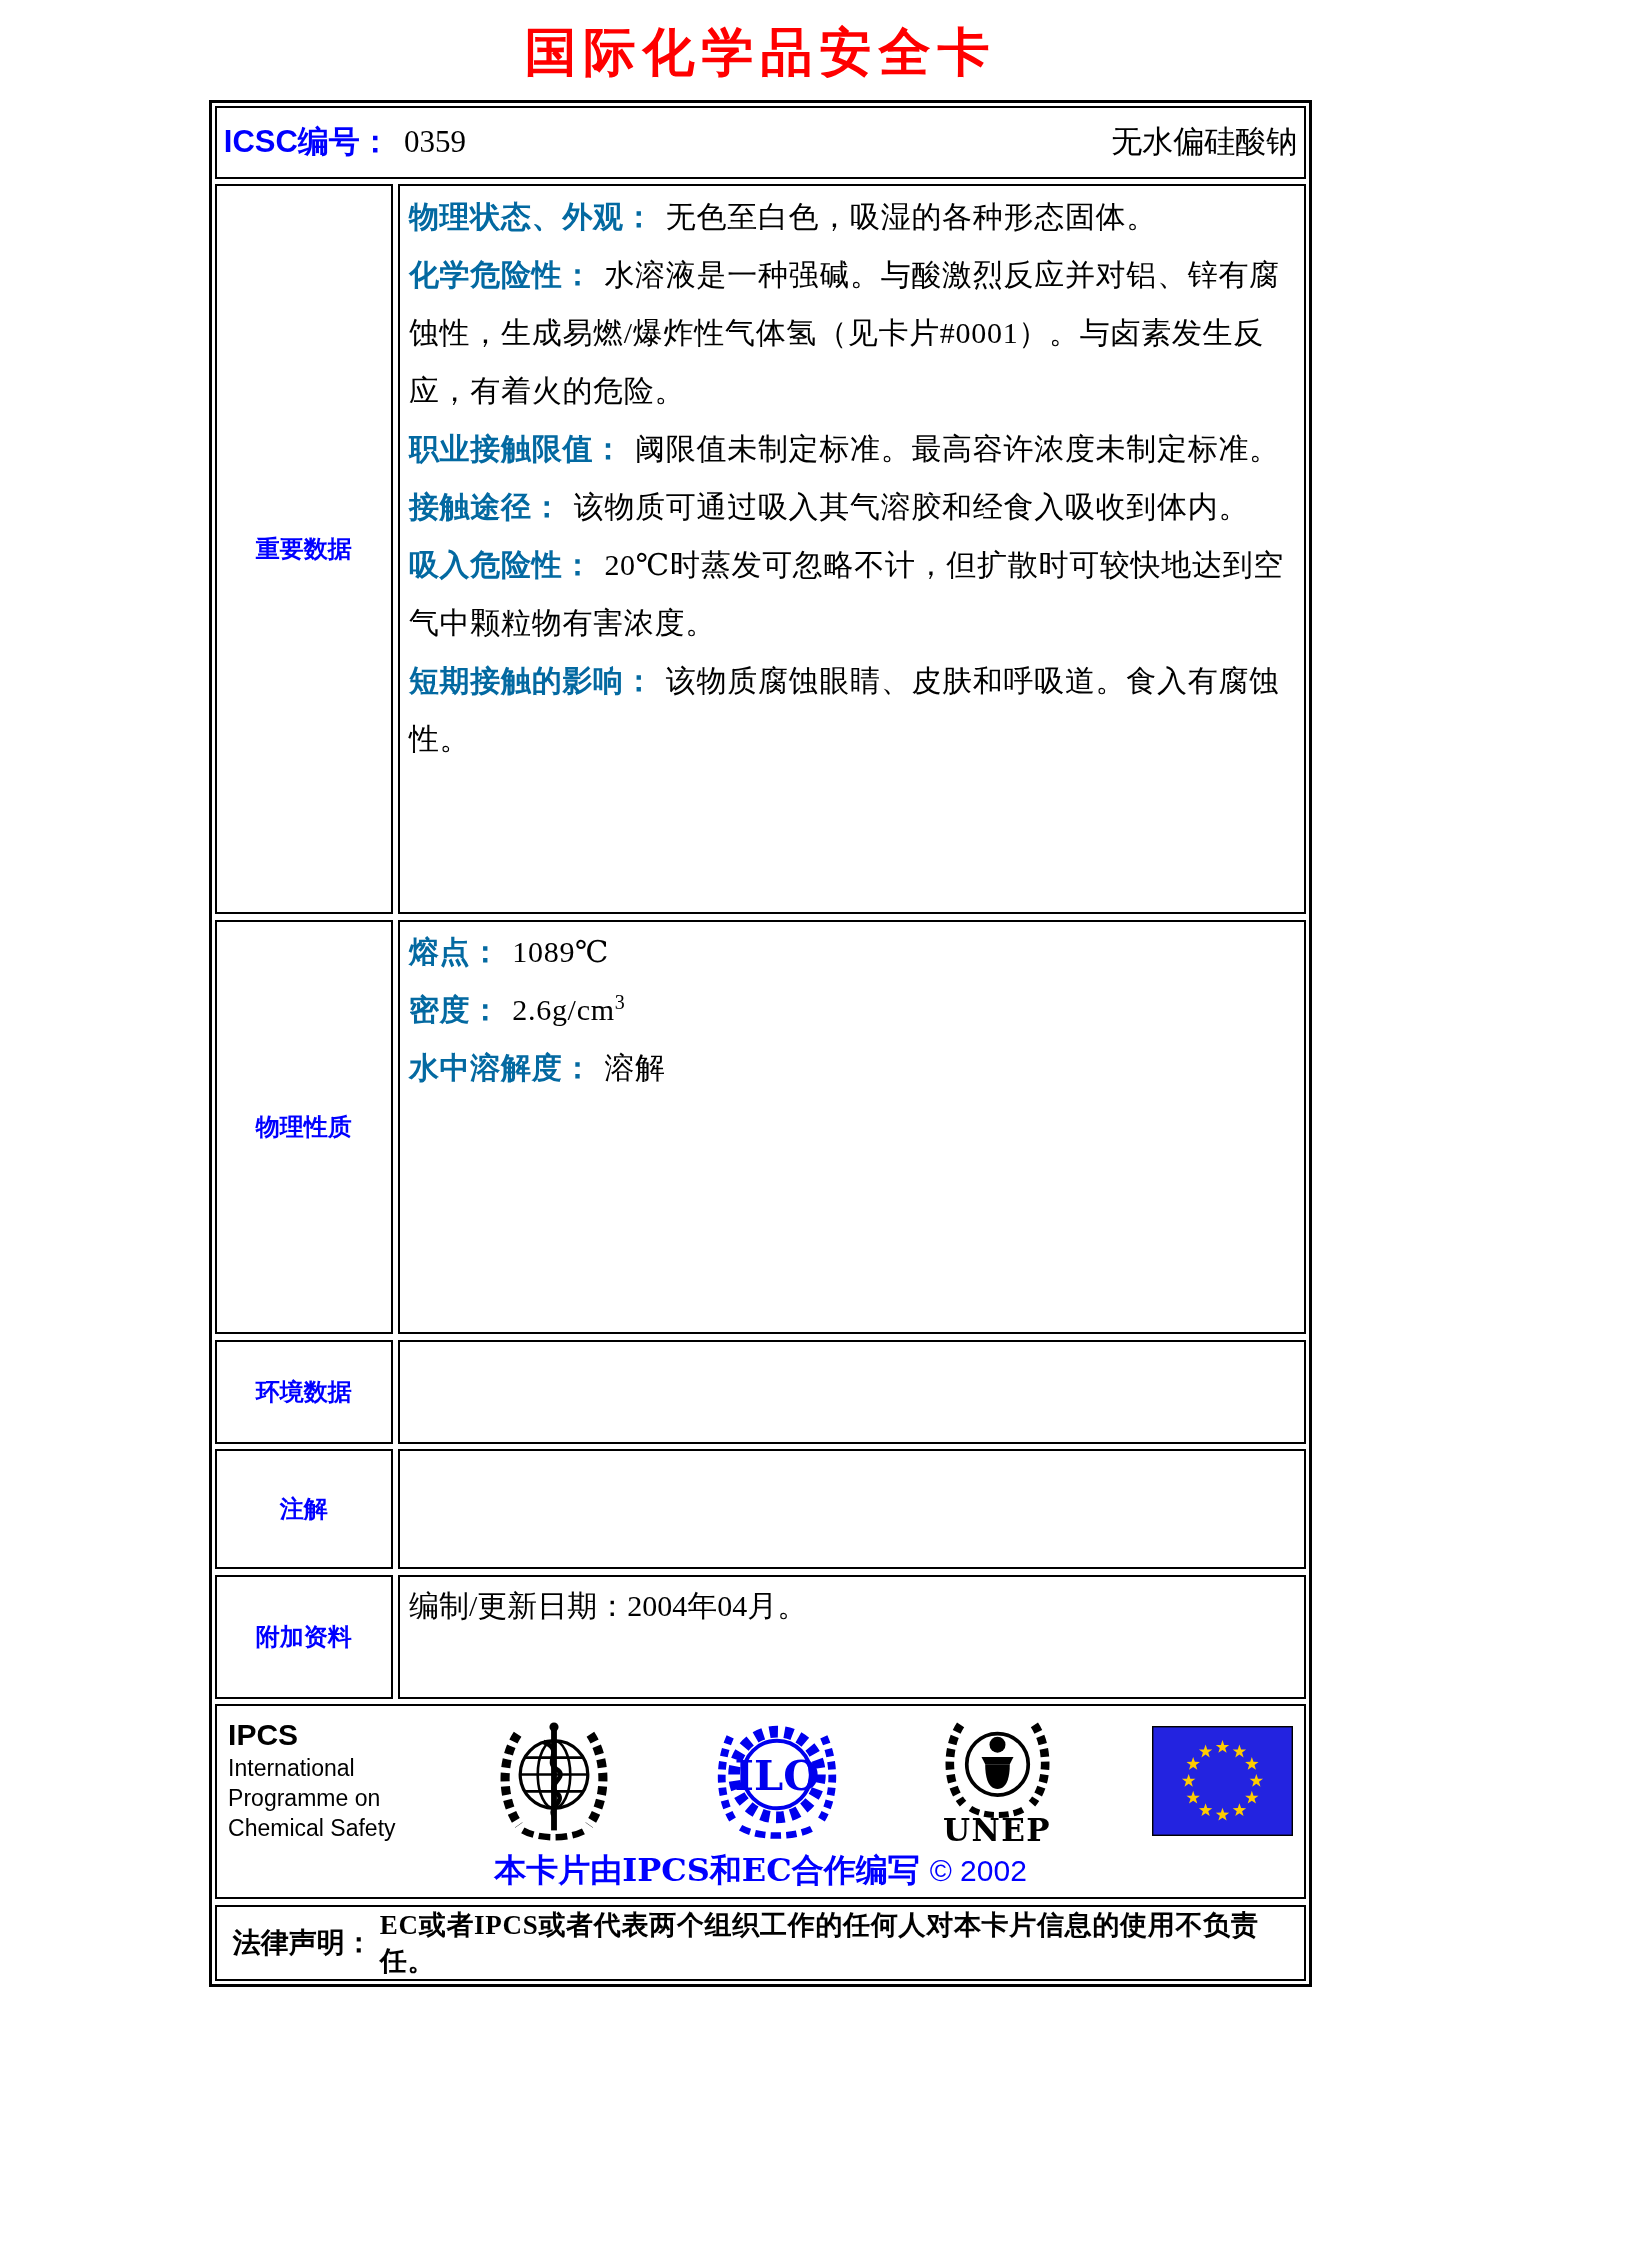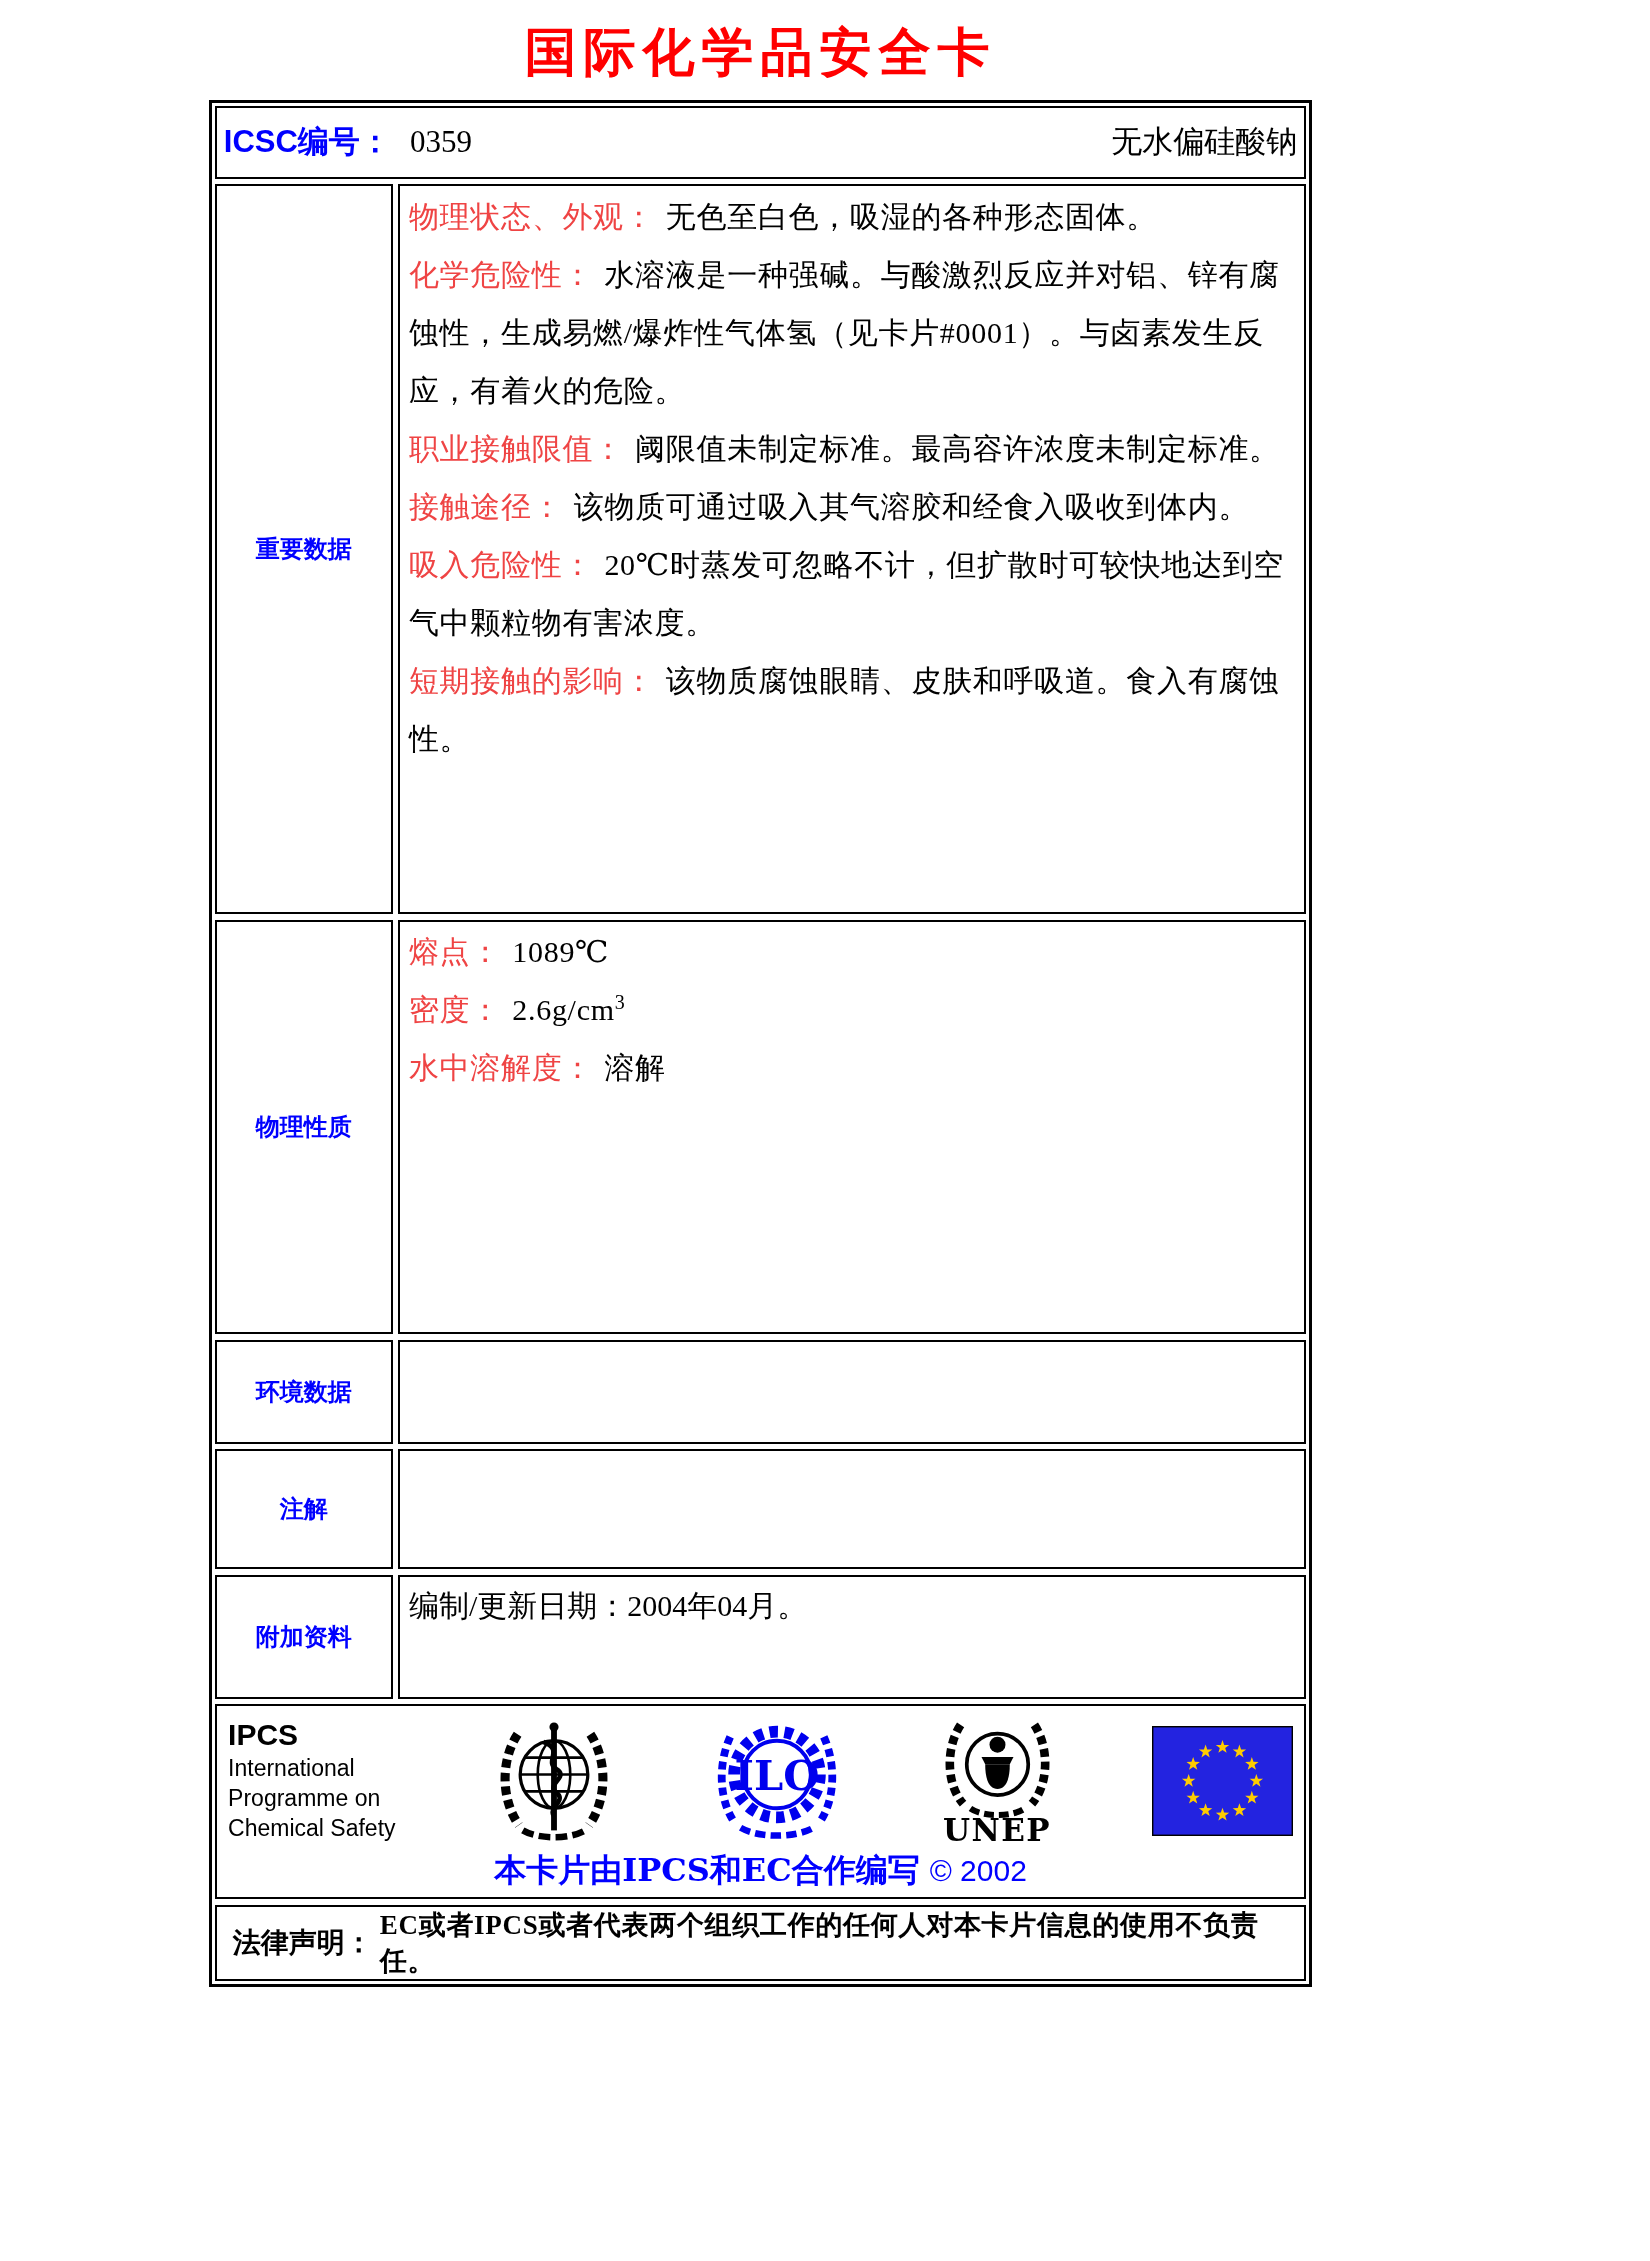--- a/index.html
+++ b/index.html
@@ -46,36 +46,36 @@
   .r-header { min-height: 73px; }
   .header-cell {
     flex: 1 1 auto;
     display: flex; align-items: center; justify-content: space-between;
     padding: 0 7px;
     font-size: 31px;
   }
   .hdr-left { display: inline-flex; align-items: baseline; }
   .hdr-label {
     font-family: "Liberation Sans", "DejaVu Sans", sans-serif;
-    font-weight: bold; color: #0000FF; margin-right: 19px;
+    font-weight: bold; color: #0000FF; margin-right: 13px;
   }
   .hdr-num, .hdr-name { font-family: "Liberation Serif", "DejaVu Serif", serif; color: #000; }
 
   .r-important { min-height: 730px; }
   .r-physical  { min-height: 414px; }
   .r-env       { min-height: 104px; }
   .r-notes     { min-height: 120px; }
   .r-addl      { min-height: 124px; }
   .r-logos     { min-height: 187px; }
   .r-legal     { min-height: 55px; }
 
   .ditem { font-size: 30px; line-height: 58px; letter-spacing: 0.7px; }
   .ilabel {
     font-family: "Liberation Sans", "DejaVu Sans", sans-serif;
-    font-weight: normal; color: #ef4444; margin-right: 11.3px;
+    font-weight: bold; color: #0369a1; margin-right: 11.3px;
   }
   .itext { color: #000; }
   .itext sup { font-size: 20px; line-height: 0; }
 
   .addl-text { font-size: 30px; line-height: 55px; color: #000; }
 
   
   .logos-cell { flex: 1 1 auto; padding: 10px 11.3px 4.2px 11.3px; display: flex; flex-direction: column; }
   .logos-top { display: flex; align-items: center; justify-content: space-between; }
   .ipcs-block { align-self: flex-start; font-family: "Liberation Sans", "DejaVu Sans", sans-serif; }

